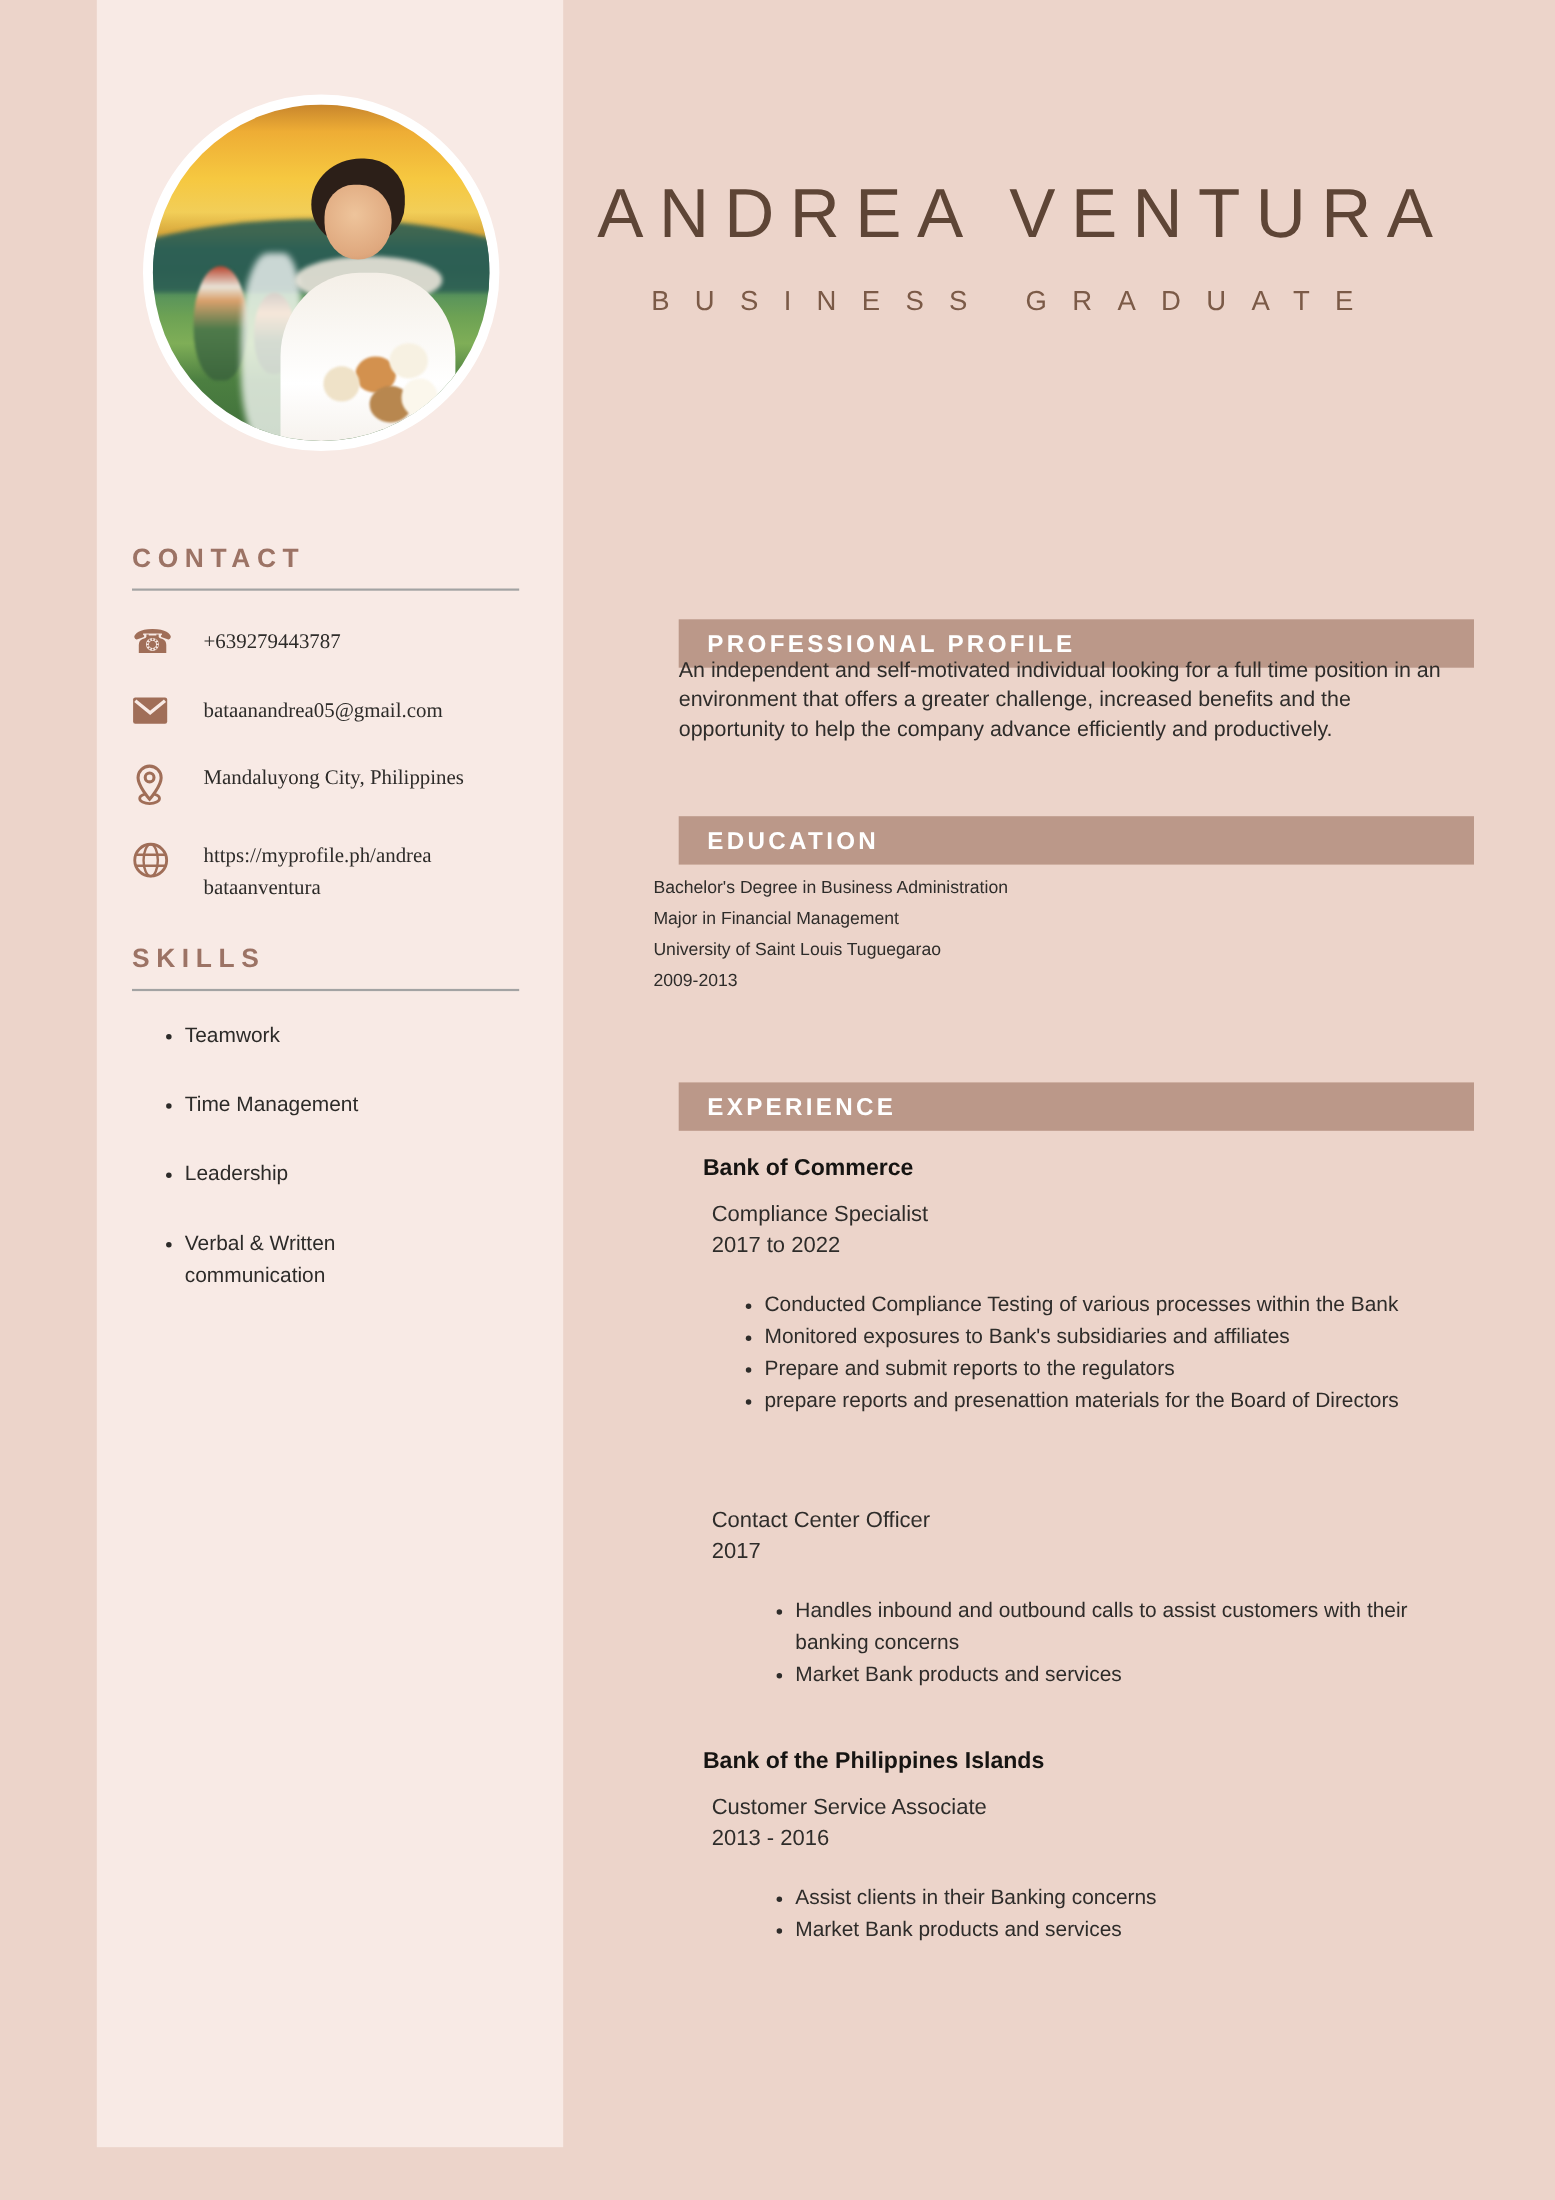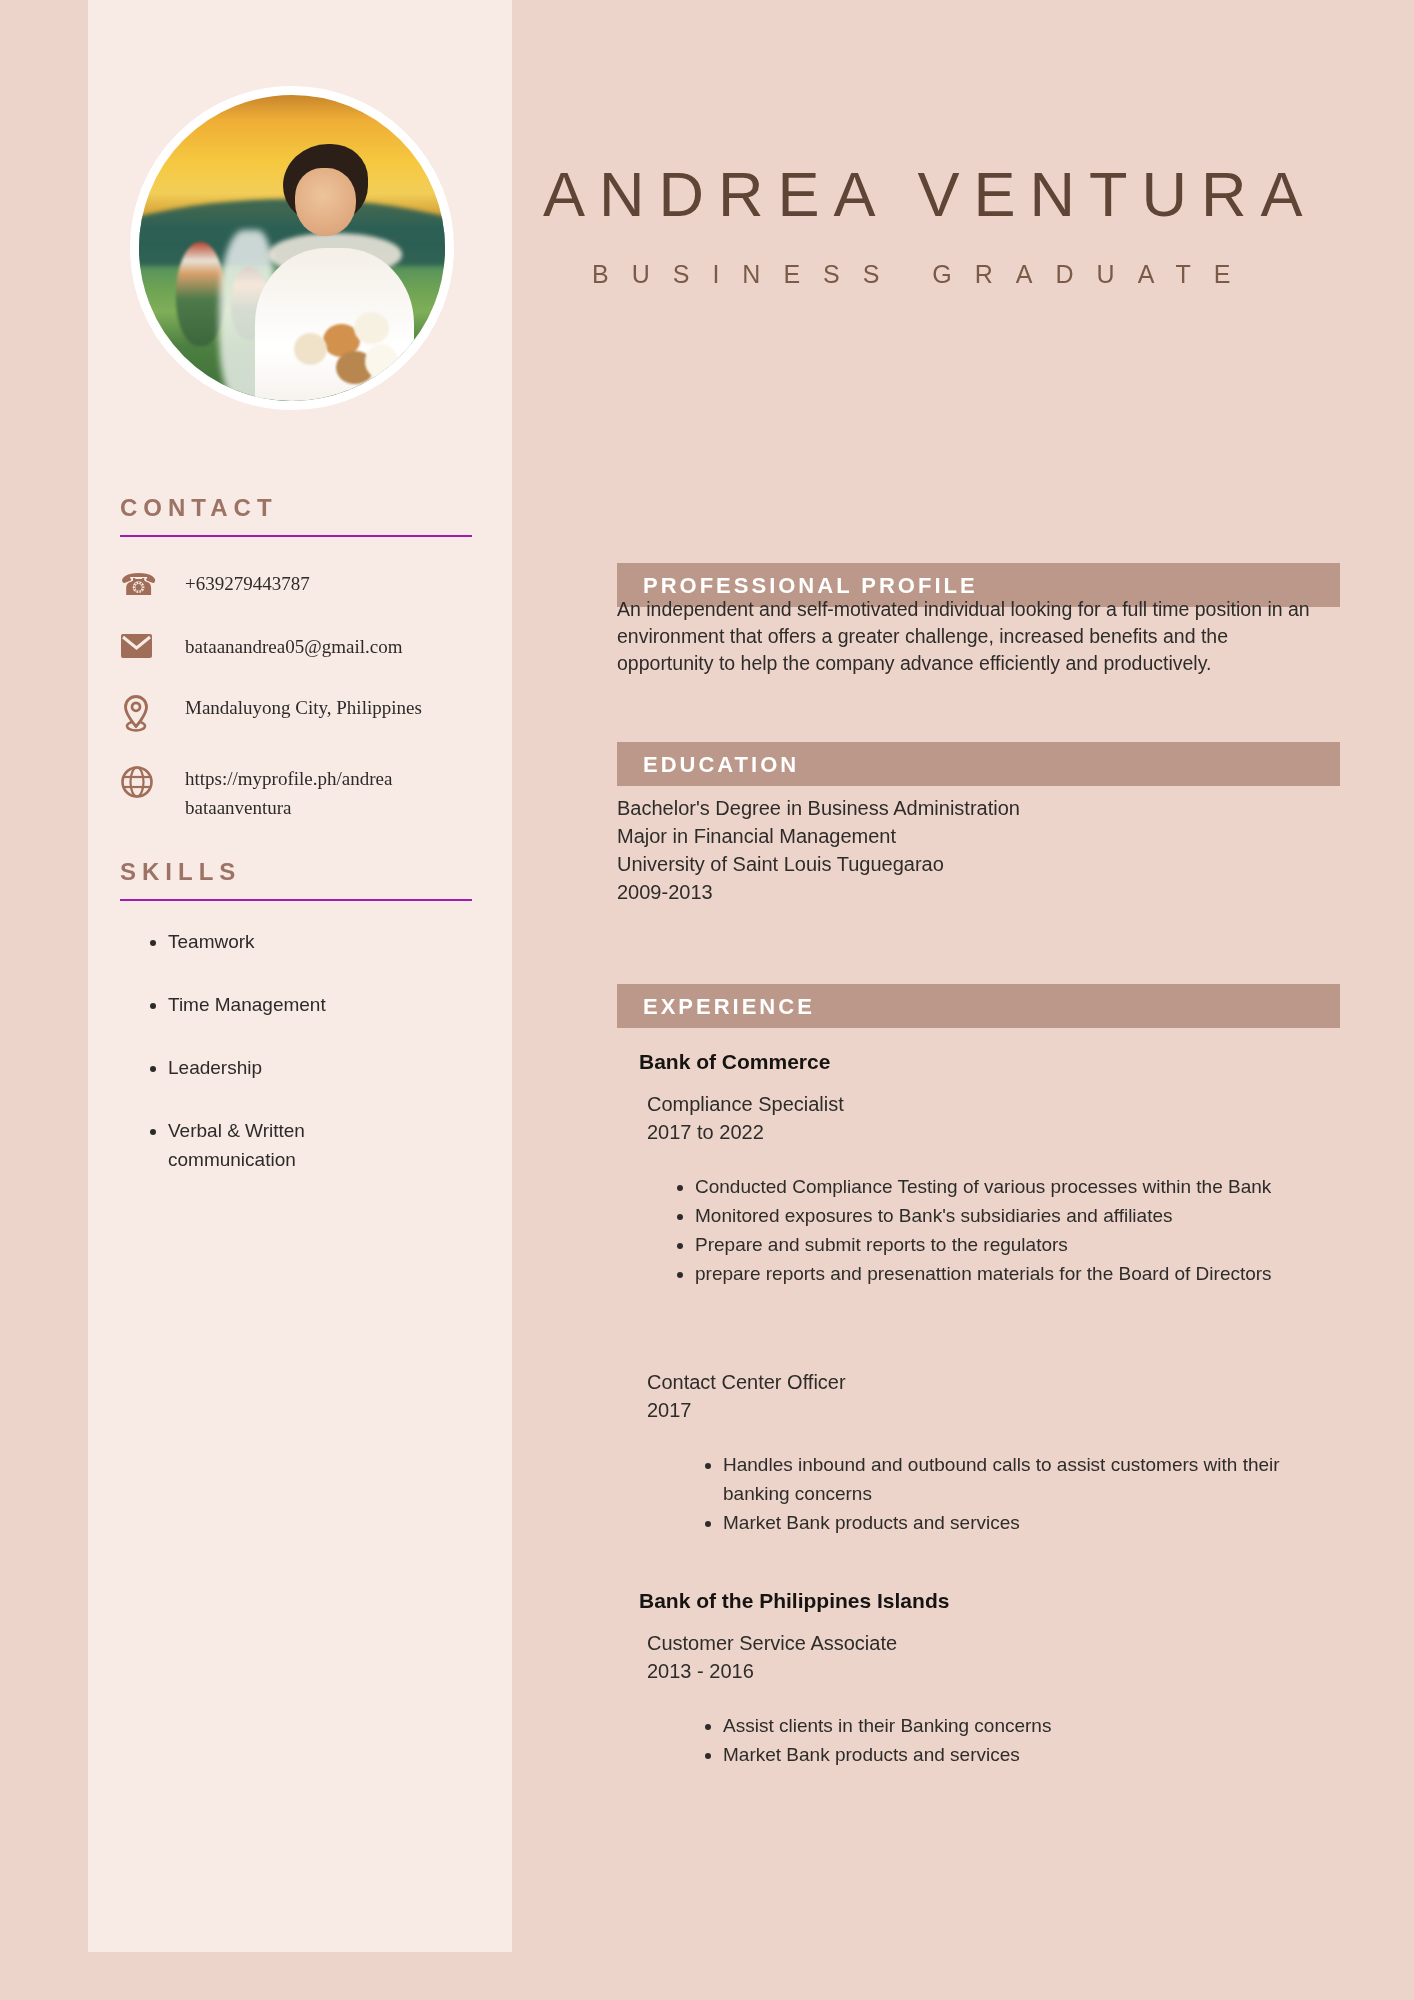--- a/index.html
+++ b/index.html
@@ -64,21 +64,21 @@
   .photo-ring .bouquet .b1{left:28%;top:18%;width:34%;height:42%;background:#d3914e;}
   .photo-ring .bouquet .b2{left:2%;top:30%;width:30%;height:40%;background:#efe2c8;}
   .photo-ring .bouquet .b3{left:56%;top:4%;width:32%;height:40%;background:#f7f1e2;}
   .photo-ring .bouquet .b4{left:40%;top:52%;width:34%;height:42%;background:#b8874f;}
   .photo-ring .bouquet .b5{left:66%;top:44%;width:30%;height:44%;background:#fbf7ec;}
 
   .side-section{position:absolute;left:32px;width:352px;}
   .side-heading{
     font-size:24px;font-weight:bold;letter-spacing:6px;
     color:#9c7365;
-    padding-bottom:13px;border-bottom:2px solid #a21caf;
+    padding-bottom:13px;border-bottom:2px solid #a3a3a3;
   }
   #contact{top:494px;}
   #skills{top:858px;}
 
   .c-row{display:flex;align-items:flex-start;margin-top:32px;}
   .c-icon{width:65px;flex:0 0 65px;padding-top:1px;}
   .glyph-icon{
     font-family:"DejaVu Sans", sans-serif;
     font-size:30px;line-height:30px;color:#a06e58;
   }
@@ -107,22 +107,22 @@
   }
   #banner-profile{top:563px;}
   #banner-education{top:742px;}
   #banner-experience{top:984px;}
 
   .profile-text{
     position:absolute;left:617px;top:596px;width:712px;
     font-size:19.5px;line-height:27px;color:#2e2c2a;
   }
   .education{
-    position:absolute;left:617px;top:794px;width:712px;
-    font-size:20px;line-height:28px;color:#2e2c2a;
+    position:absolute;left:594px;top:794px;width:712px;
+    font-size:16px;line-height:28px;color:#2e2c2a;
   }
   .education p{margin:0;}
   .education p + p{}
 
   .experience{position:absolute;left:617px;top:1040px;width:723px;}
   .job-company{font-size:21px;font-weight:bold;color:#161412;margin-left:22px;}
   .job-role{font-size:20px;line-height:28px;color:#2e2c2a;margin-left:30px;margin-top:16px;}
   .job ul{margin:26px 0 0 0;list-style:disc;font-size:19px;line-height:29px;color:#2e2c2a;}
   .job.j1{margin-top:10px;}
   .job.j1 ul{padding-left:78px;width:608px;}

